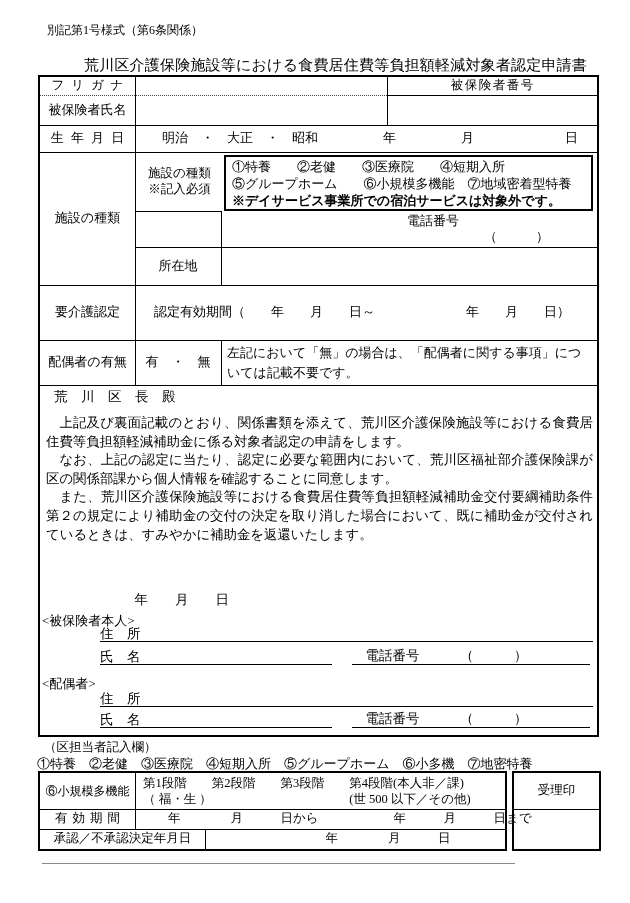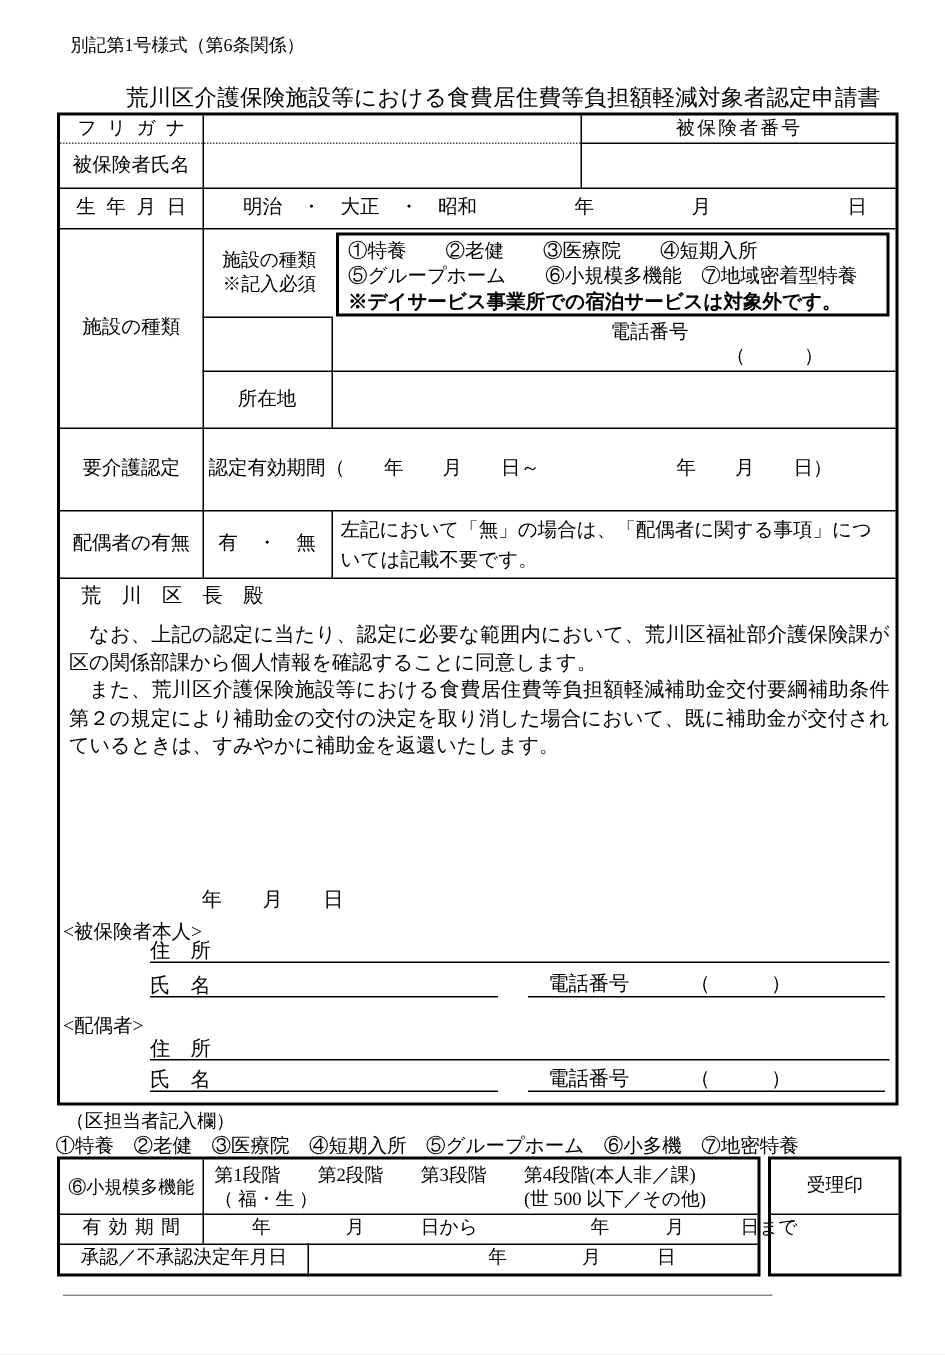--- a/index.html
+++ b/index.html
@@ -102,30 +102,31 @@
       <span class="pre" style="align-self:flex-end;margin-right:96px">（　　　）</span>
     </div>
     <div class="cell" style="left:95px;top:170px;width:86px;height:38px">
         <span>所在地</span>
       </div>
     <div class="cell" style="left:181px;top:170px;width:376px;height:38px"></div>
 
     <div class="cell" style="left:0;top:208px;width:95px;height:55px">
         <span>要介護認定</span>
       </div>
-    <div class="cell pre" style="left:95px;top:208px;width:490px;height:55px;justify-content:flex-start;padding-left:4px">認定有効期間（　　年　　月　　日～　　　　　　　年　　月　　日）</div>
+    <div class="cell pre" style="left:95px;top:208px;width:490px;height:55px;justify-content:flex-start;padding-left:19px">認定有効期間（　　年　　月　　日～　　　　　　　年　　月　　日）</div>
 
     <div class="cell" style="left:0;top:263px;width:95px;height:45px">
         <span>配偶者の有無</span>
       </div>
     <div class="cell pre" style="left:95px;top:263px;width:86px;height:45px">有　・　無</div>
     <div class="cell" style="left:181px;top:263px;width:376px;height:45px;justify-content:flex-start;text-align:left;padding:2px 6px;line-height:20px">左記において「無」の場合は、「配偶者に関する事項」については記載不要です。</div>
 
     <div class="addressee pre">荒　川　区　長　殿</div>
     <div class="paras">
+      <p>上記及び裏面記載のとおり、関係書類を添えて、荒川区介護保険施設等における食費居住費等負担額軽減補助金に係る対象者認定の申請をします。</p>
       <p>なお、上記の認定に当たり、認定に必要な範囲内において、荒川区福祉部介護保険課が区の関係部課から個人情報を確認することに同意します。</p>
       <p>また、荒川区介護保険施設等における食費居住費等負担額軽減補助金交付要綱補助条件第２の規定により補助金の交付の決定を取り消した場合において、既に補助金が交付されているときは、すみやかに補助金を返還いたします。</p>
     </div>
     <div class="date-line pre">　　　　　　　年　　月　　日</div>
 
     <div class="sig-head" style="top:535px">&lt;被保険者本人&gt;</div>
     <div class="sig-row" style="left:60px;top:547px;width:493px"><span>住　所</span></div>
     <div class="sig-row" style="left:60px;top:570px;width:232px"><span>氏　名</span></div>
     <div class="sig-row pre" style="left:312px;top:570px;width:238px">　電話番号　　　（　　　）</div>
 

